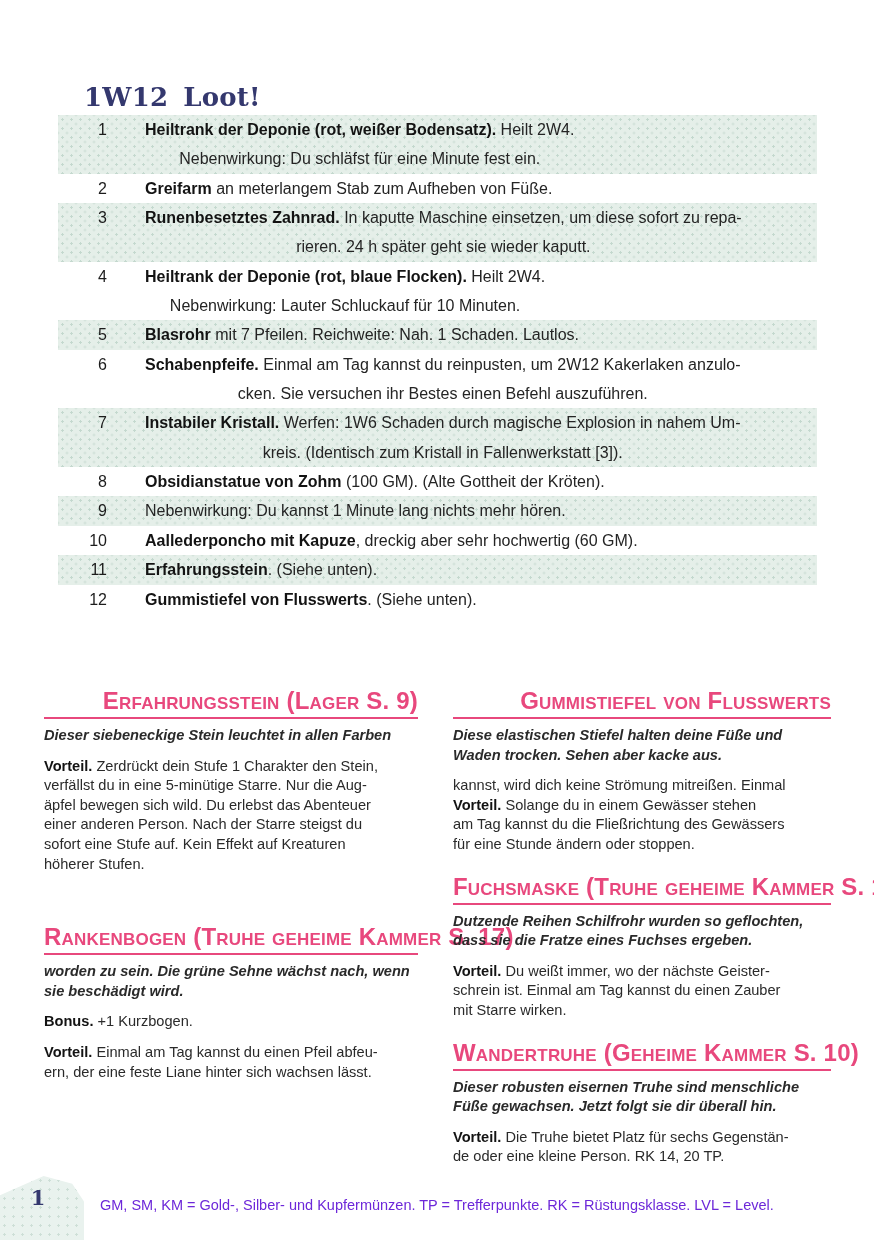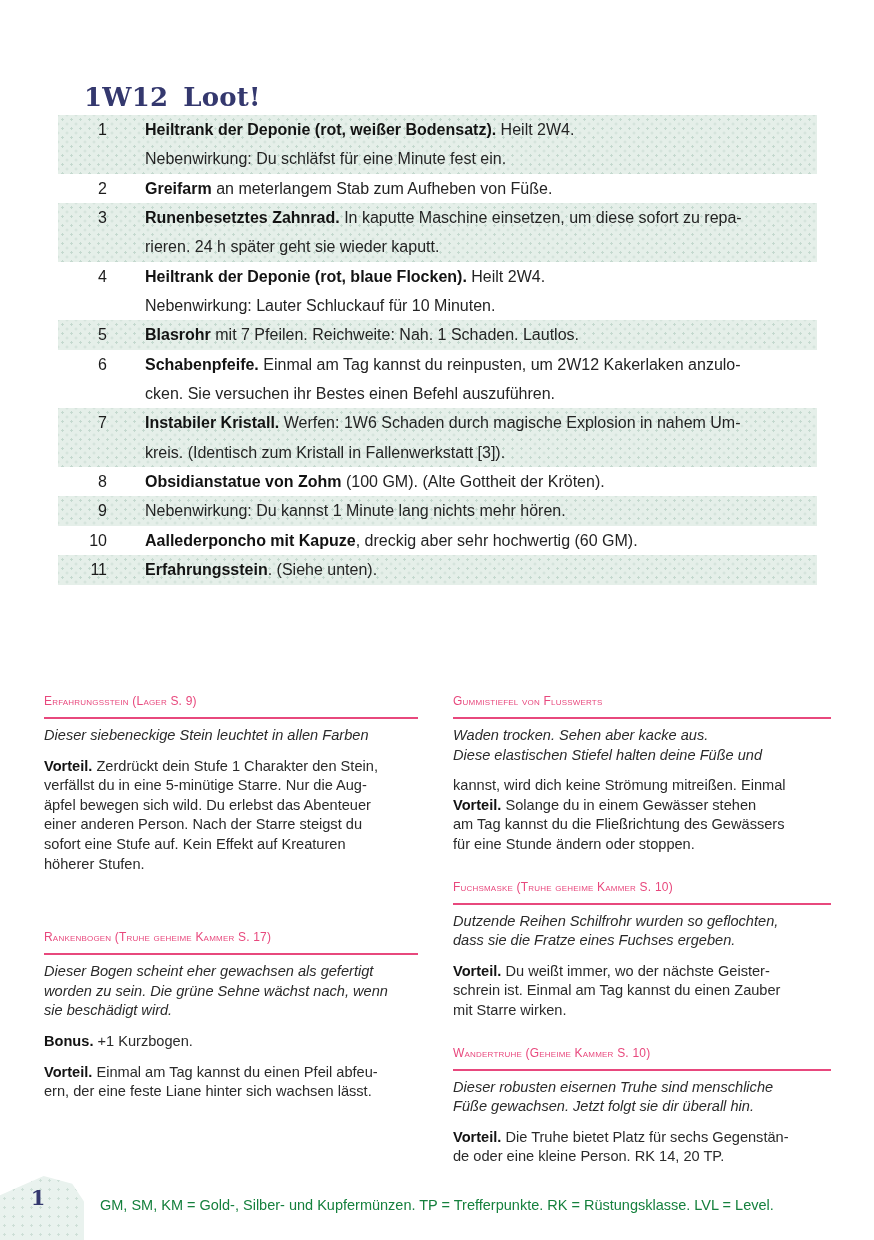--- a/index.html
+++ b/index.html
@@ -31,53 +31,53 @@
       radial-gradient(rgba(120,165,145,.30) 1px, transparent 1.4px),
       radial-gradient(rgba(120,165,145,.20) 1px, transparent 1.4px);
     background-size:9px 9px,9px 9px;
     background-position:0 0,4.5px 4.5px;
   }
   .tnum{
     width:49px;flex:0 0 49px;text-align:right;
     font-size:16px;line-height:29.35px;color:#1c1c1c;
   }
   .tcontent{margin-left:38px;}
-  .tline{font-size:16px;line-height:29.35px;white-space:nowrap;color:#242424;}
+  .tline{font-size:16px;line-height:29.35px;white-space:nowrap;color:#242424;text-align:center;}
   .b{font-weight:700;color:#131313;}
   
   .col{position:absolute;top:690px;}
   .col-left{left:44px;width:374px;}
   .col-right{left:453px;width:378px;}
   .col-left .item-section + .item-section{margin-top:52px;}
   .col-right .item-section + .item-section{margin-top:21px;}
   .item-title{
-    color:var(--pink);font-weight:400;font-size:12px;line-height:22px;
-    font-variant:small-caps;letter-spacing:0.2px;white-space:nowrap;
+    color:var(--pink);font-weight:700;font-size:24px;line-height:22px;
+    font-variant:small-caps;letter-spacing:0.2px;white-space:nowrap;text-align:right;
   }
   .divider{height:2px;background:var(--pink);margin:5px 0 7px 0;}
   .para{margin-top:11px;}
   .para.flavor{margin-top:0;}
   .p-line{font-size:14.6px;line-height:19.6px;white-space:nowrap;color:#2a2a2a;}
-  .flavor .p-line{font-style:italic;}
+  .flavor .p-line{font-style:italic;font-weight:bold;}
   
   .page-tab{
     position:absolute;left:0;top:1176px;width:84px;height:64px;
     background-color:var(--tabgreen);
     background-image:radial-gradient(rgba(120,165,145,.25) 1px, transparent 1.4px);
     background-size:9px 9px;
     clip-path:polygon(0 100%,0 30%,52% 0,86% 12%,100% 40%,100% 100%);
   }
   .page-num{
     position:absolute;left:0;top:1185px;width:76px;text-align:center;
     font-family:"DejaVu Serif","Liberation Serif",serif;
     font-weight:700;font-size:21px;color:var(--navy);
   }
   .footer-note{
     position:absolute;left:100px;top:1197px;
-    font-size:14.5px;color:#15803d;white-space:nowrap;
+    font-size:14.5px;color:#6d28d9;white-space:nowrap;
   }
 </style>
 </head>
 <body>
 
 <div class="page-title">
   <span class="t-prefix">1W12</span><span class="t-main">Loot!</span>
 </div>
 
 <div class="loot-table">
@@ -143,20 +143,26 @@
     <div class="trow">
       <div class="tnum">10</div>
       <div class="tcontent">
         <div class="tline"><span class="b">Aallederponcho mit Kapuze</span><span>, dreckig aber sehr hochwertig (60 GM).</span></div>
       </div>
     </div>
     <div class="trow green">
       <div class="tnum">11</div>
       <div class="tcontent">
         <div class="tline"><span class="b">Erfahrungsstein</span><span>. (Siehe unten).</span></div>
+      </div>
+    </div>
+    <div class="trow">
+      <div class="tnum">12</div>
+      <div class="tcontent">
+        <div class="tline"><span class="b">Gummistiefel von Flusswerts</span><span>. (Siehe unten).</span></div>
       </div>
     </div>
   </div>
 
 <div class="col col-left">
     <section class="item-section">
       <div class="item-title">Erfahrungsstein (Lager S. 9)</div>
       <div class="divider"></div>
       <div class="para flavor">
         <div class="p-line">Dieser siebeneckige Stein leuchtet in allen Farben</div>
@@ -167,40 +173,39 @@
         <div class="p-line"><span>äpfel bewegen sich wild. Du erlebst das Abenteuer</span></div>
         <div class="p-line"><span>einer anderen Person. Nach der Starre steigst du</span></div>
         <div class="p-line"><span>sofort eine Stufe auf. Kein Effekt auf Kreaturen</span></div>
         <div class="p-line"><span>höherer Stufen.</span></div>
       </div>
     </section>
     <section class="item-section">
       <div class="item-title">Rankenbogen (Truhe geheime Kammer S. 17)</div>
       <div class="divider"></div>
       <div class="para flavor">
-        <div class="p-line">Dieser Bogen scheint eher gewachsen als gefertigt</div>
         <div class="p-line">worden zu sein. Die grüne Sehne wächst nach, wenn</div>
         <div class="p-line">sie beschädigt wird.</div>
       </div>
       <div class="para benefit">
         <div class="p-line"><span class="b">Bonus.</span> <span>+1 Kurzbogen.</span></div>
       </div>
       <div class="para benefit">
         <div class="p-line"><span class="b">Vorteil.</span> <span>Einmal am Tag kannst du einen Pfeil abfeu-</span></div>
         <div class="p-line"><span>ern, der eine feste Liane hinter sich wachsen lässt.</span></div>
       </div>
     </section>
   </div>
 <div class="col col-right">
     <section class="item-section">
       <div class="item-title">Gummistiefel von Flusswerts</div>
       <div class="divider"></div>
       <div class="para flavor">
+        <div class="p-line">Diese elastischen Stiefel halten deine Füße und</div>
         <div class="p-line">Waden trocken. Sehen aber kacke aus.</div>
-        <div class="p-line">Diese elastischen Stiefel halten deine Füße und</div>
       </div>
       <div class="para benefit">
         <div class="p-line"><span>kannst, wird dich keine Strömung mitreißen. Einmal</span></div>
         <div class="p-line"><span class="b">Vorteil.</span> <span>Solange du in einem Gewässer stehen</span></div>
         <div class="p-line"><span>am Tag kannst du die Fließrichtung des Gewässers</span></div>
         <div class="p-line"><span>für eine Stunde ändern oder stoppen.</span></div>
       </div>
     </section>
     <section class="item-section">
       <div class="item-title">Fuchsmaske (Truhe geheime Kammer S. 10)</div>

